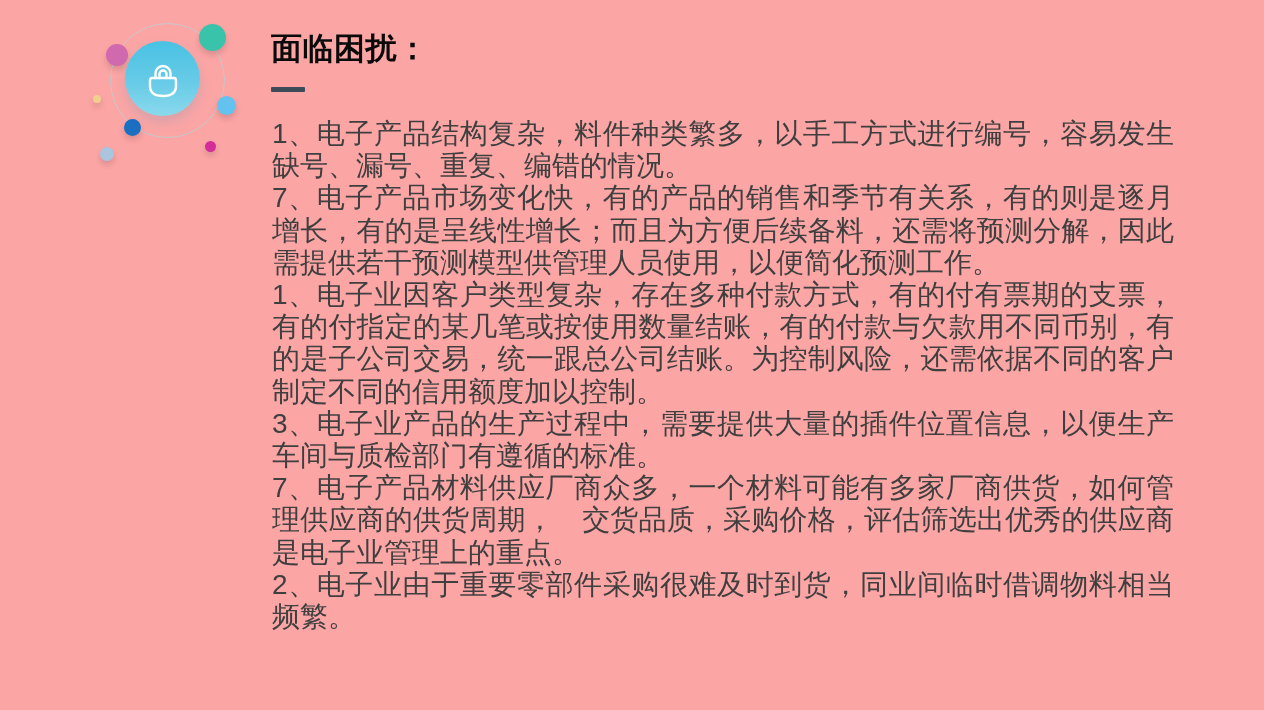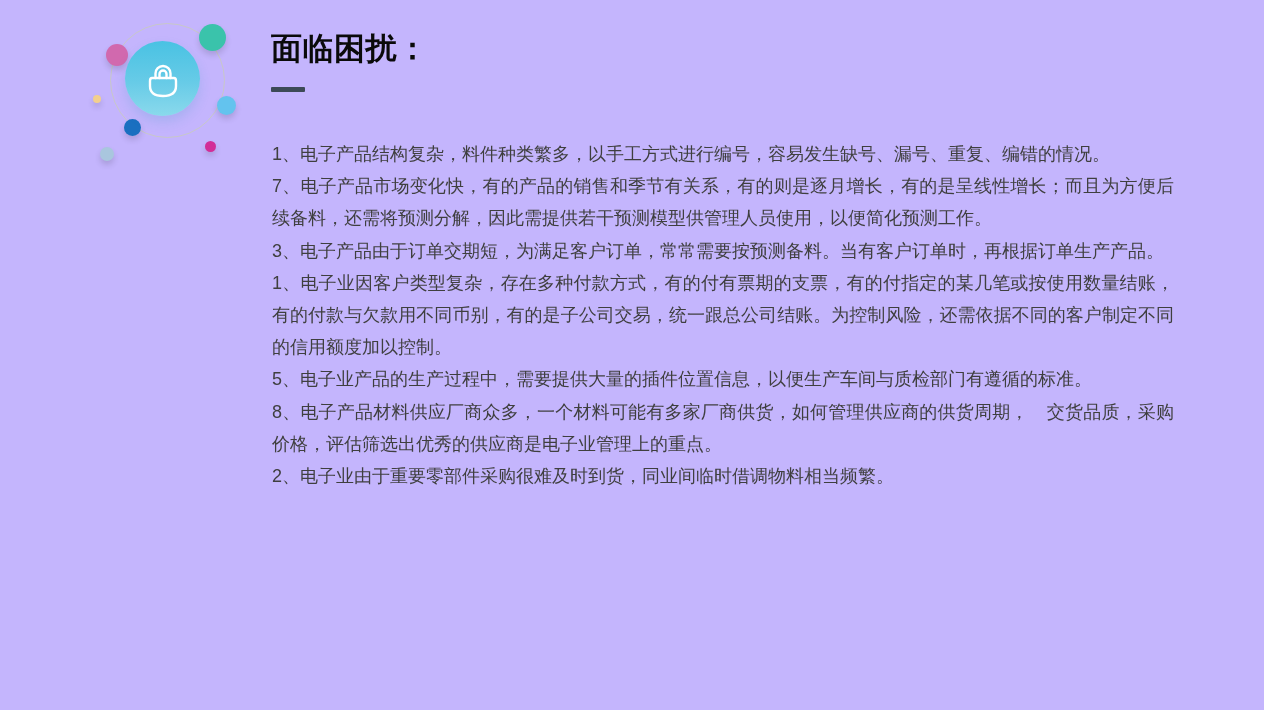--- a/index.html
+++ b/index.html
@@ -5,21 +5,21 @@
   html, body {
     margin: 0;
     padding: 0;
     background: #ffffff;
     font-family: "Liberation Sans", "DejaVu Sans", sans-serif;
   }
   .slide {
     position: relative;
     width: 1264px;
     height: 710px;
-    background: #c4b5fd;
+    background: #fca5a5;
     overflow: hidden;
   }
 
   
   .deco {
     position: absolute;
     left: 85px;
     top: 10px;
     width: 160px;
     height: 175px;
@@ -81,23 +81,22 @@
     border-radius: 1px;
   }
 
   
   .body-text {
     position: absolute;
     left: 272px;
     top: 118px;
     width: 902px;
     color: #3f3f3f;
-    font-size: 18px;
+    font-size: 28px;
     line-height: 32.2px;
-    margin-top: 20px;
   }
   .body-text p {
     margin: 0;
     text-align: justify;
   }
 </style>
 </head>
 <body>
 
 <div class="slide">
@@ -124,20 +123,19 @@
       </svg>
     </div>
   </div>
 
   <h1 class="title">面临困扰：</h1>
   <div class="title-underline"></div>
 
   <div class="body-text">
     <p>1、电子产品结构复杂，料件种类繁多，以手工方式进行编号，容易发生缺号、漏号、重复、编错的情况。</p>
     <p>7、电子产品市场变化快，有的产品的销售和季节有关系，有的则是逐月增长，有的是呈线性增长；而且为方便后续备料，还需将预测分解，因此需提供若干预测模型供管理人员使用，以便简化预测工作。</p>
-    <p>3、电子产品由于订单交期短，为满足客户订单，常常需要按预测备料。当有客户订单时，再根据订单生产产品。</p>
     <p>1、电子业因客户类型复杂，存在多种付款方式，有的付有票期的支票，有的付指定的某几笔或按使用数量结账，有的付款与欠款用不同币别，有的是子公司交易，统一跟总公司结账。为控制风险，还需依据不同的客户制定不同的信用额度加以控制。</p>
-    <p>5、电子业产品的生产过程中，需要提供大量的插件位置信息，以便生产车间与质检部门有遵循的标准。</p>
-    <p>8、电子产品材料供应厂商众多，一个材料可能有多家厂商供货，如何管理供应商的供货周期，　交货品质，采购价格，评估筛选出优秀的供应商是电子业管理上的重点。</p>
+    <p>3、电子业产品的生产过程中，需要提供大量的插件位置信息，以便生产车间与质检部门有遵循的标准。</p>
+    <p>7、电子产品材料供应厂商众多，一个材料可能有多家厂商供货，如何管理供应商的供货周期，　交货品质，采购价格，评估筛选出优秀的供应商是电子业管理上的重点。</p>
     <p>2、电子业由于重要零部件采购很难及时到货，同业间临时借调物料相当频繁。</p>
   </div>
 
 </div>
 
 </body></html>

